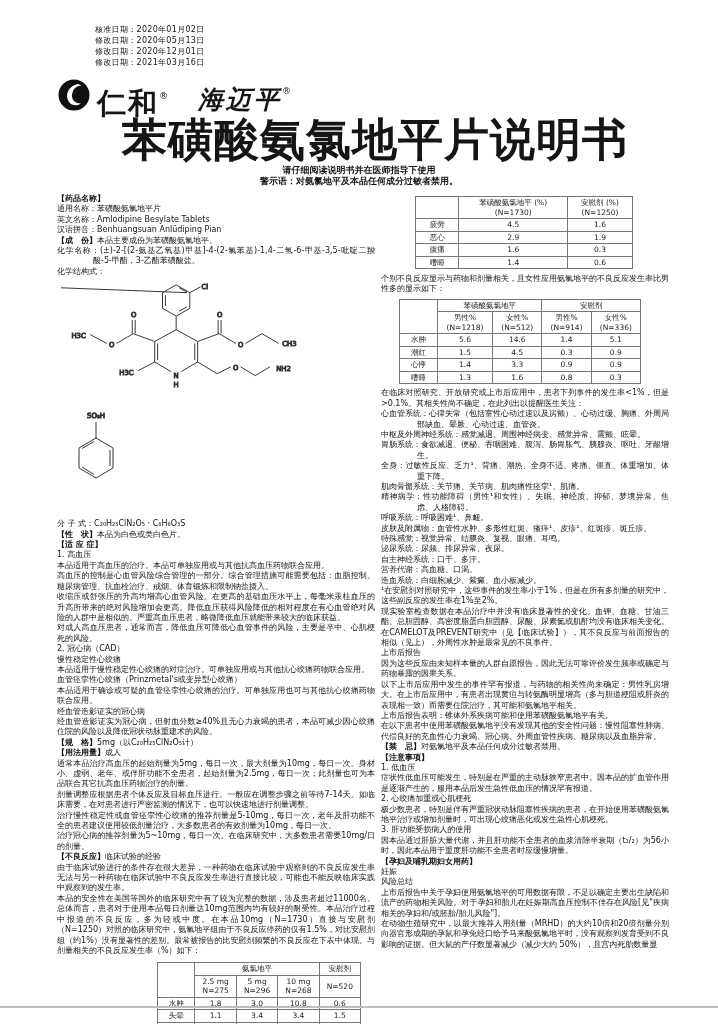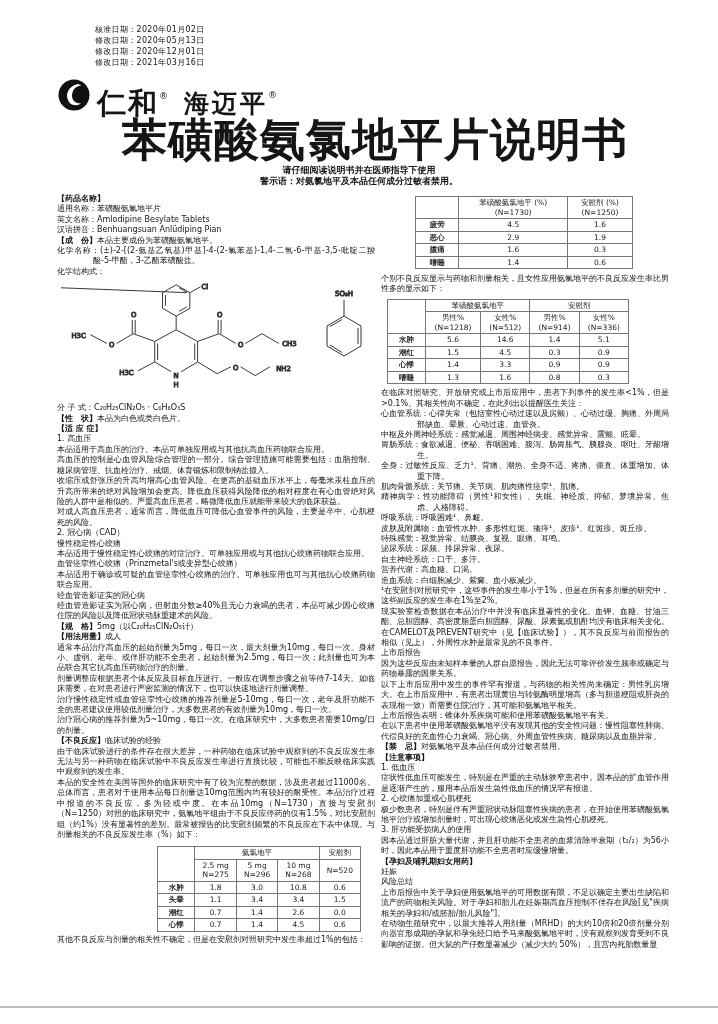--- a/index.html
+++ b/index.html
@@ -5,45 +5,45 @@
   * { box-sizing: border-box; }
   html,body { margin:0; padding:0; }
   body {
     width:718px; height:1024px; background:#ffffff; color:#151515;
     font-family:"DejaVu Sans", sans-serif; position:relative; overflow:hidden;
   }
   .dates { position:absolute; left:57px; top:24px; font-size:8px; line-height:11px; letter-spacing:.3px;margin-left:38px; }
   .logo-row { position:absolute; left:57px; top:77px; display:flex; align-items:flex-start; }
   .logo-mark { width:36px; height:36px; margin-right:4px; }
   .brand-cn { font-size:29px; font-weight:900; line-height:38px; letter-spacing:2px; }
-  .brand-prod { font-size:25px; font-weight:900; line-height:36px; margin-left:14px; letter-spacing:3px; }
+  .brand-prod { font-size:25px; font-weight:900; line-height:28px; margin-left:28px; letter-spacing:3px;font-style:italic; }
   .reg { font-size:9px; vertical-align:14px; font-weight:400; }
   .title { position:absolute; top:110px; left:8px; width:100%; text-align:center;
            font-size:45px; font-weight:900; letter-spacing:1px; white-space:nowrap;padding-left:16px; }
   .notice { position:absolute; top:165px; left:0; width:100%; text-align:center;
             font-size:9px; font-weight:700; line-height:11px; }
   .columns { position:absolute; top:194px; left:57px; display:flex; gap:6px; }
   .col-left  { width:318px; }
   .col-right { width:288px; }
   p { margin:0; font-size:8px; line-height:10.4px; text-align:justify; }
   p b { font-weight:700; }
   .hang { padding-left:36px; text-indent:-36px; }
   
-  .chem-block { display:flex; align-items:flex-start; margin:2px 0 2px 2px; }
+  .chem-block { display:flex; align-items:flex-start; margin:2px 0 2px 2px;flex-direction:column; }
   .chem-main { width:248px; height:122px; }
   .chem-acid { width:58px; height:110px; margin-left:8px; margin-top:6px; }
   svg text { font-family:"DejaVu Sans",sans-serif; font-size:7px; fill:#333; }
   
   table { border-collapse:collapse; font-size:7.5px; text-align:center; color:#222; }
   th,td { border:1px solid #777; padding:1px 3px; font-weight:400; line-height:9.5px; }
   .tbl-dose   { margin:6px 0 3px 100px; min-width:204px; }
   .tbl-adv    { margin:2px 0 5px 34px;  min-width:218px; }
-  .tbl-gender { margin:4px 0 4px 6px;  min-width:242px; }
+  .tbl-gender { margin:4px 0 4px 18px;  min-width:242px; }
   .tbl-adv th, .tbl-gender th, .tbl-dose th { font-weight:400; }
-  .row-label { min-width:30px;font-weight:bold; }
+  .row-label { min-width:30px; }
   .bottom-rule { position:absolute; left:0; top:1006px; width:718px; height:2px; background:#bdbdbd; }
 </style>
 </head>
 <body>
 
 <div class="dates">
 
 <div>核准日期：2020年01月02日</div>
     <div>修改日期：2020年05月13日</div>
     <div>修改日期：2020年12月01日</div>

